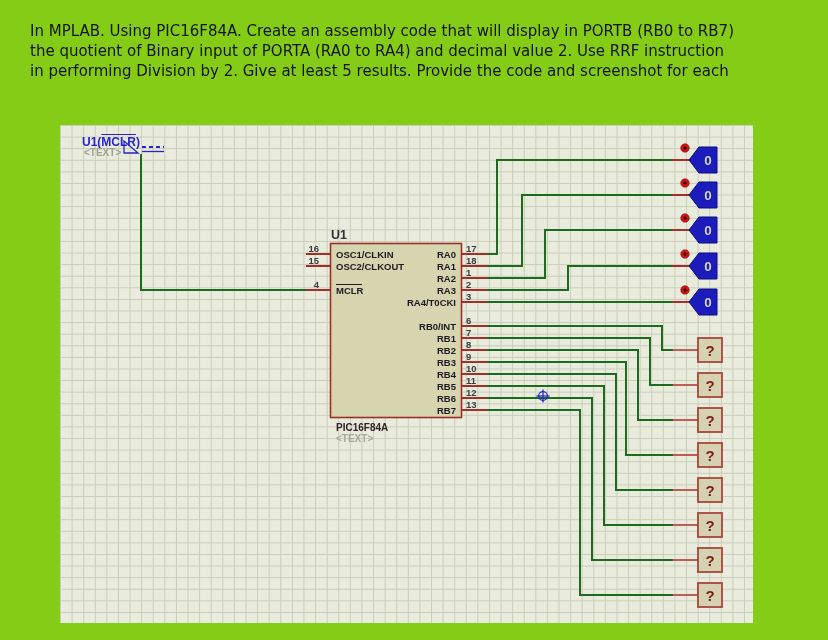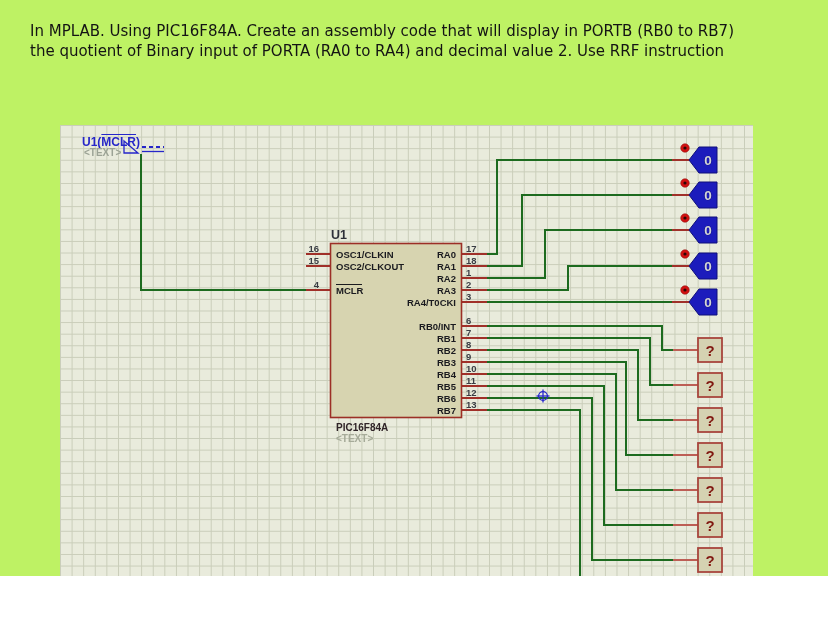--- a/index.html
+++ b/index.html
@@ -1,16 +1,16 @@
 <!DOCTYPE html>
 <html><head>
 <meta charset="utf-8">
 <style>
   html,body{margin:0;padding:0;background:#ffffff;}
-  .page{position:relative;width:828px;height:576px;background:#bef264;overflow:hidden;
+  .page{position:relative;width:828px;height:640px;background:#84cc16;overflow:hidden;
         font-family:"Liberation Sans",sans-serif;}
   .question{position:absolute;left:30px;top:21px;width:775px;
             font-family:"DejaVu Sans",sans-serif;font-size:15px;line-height:20px;color:#141414;}
   .canvas{position:absolute;left:60px;top:125px;width:693px;height:498px;
           background-color:#e9ebdc;
           background-image:linear-gradient(to right,#c9cdb9 1px,transparent 1px),
                            linear-gradient(to bottom,#c9cdb9 1px,transparent 1px);
           background-size:11.6px 11.6px;}
   .canvas svg{position:absolute;left:0;top:0;}
   .term-label{position:absolute;left:22px;top:10px;color:#2626c9;
@@ -30,20 +30,21 @@
   .pstub{stroke:#bd5e55;stroke-width:2;fill:none;}
 </style>
 </head>
 <body>
 
 <div class="page">
 
   <div class="question">
     <div>In MPLAB. Using PIC16F84A. Create an assembly code that will display in PORTB (RB0 to RB7)</div>
     <div>the quotient of Binary input of PORTA (RA0 to RA4) and decimal value 2. Use RRF instruction</div>
+    <div>in performing Division by 2. Give at least 5 results. Provide the code and screenshot for each</div>
   </div>
 
   <div class="canvas">
 
     <div class="term-label"><span>U1(</span><span class="ov">MCLR</span><span>)</span></div>
     <div class="term-ph">&lt;TEXT&gt;</div>
 
     <svg width="693" height="498" viewBox="60 125 693 498" xmlns="http://www.w3.org/2000/svg">
 
       <g>

